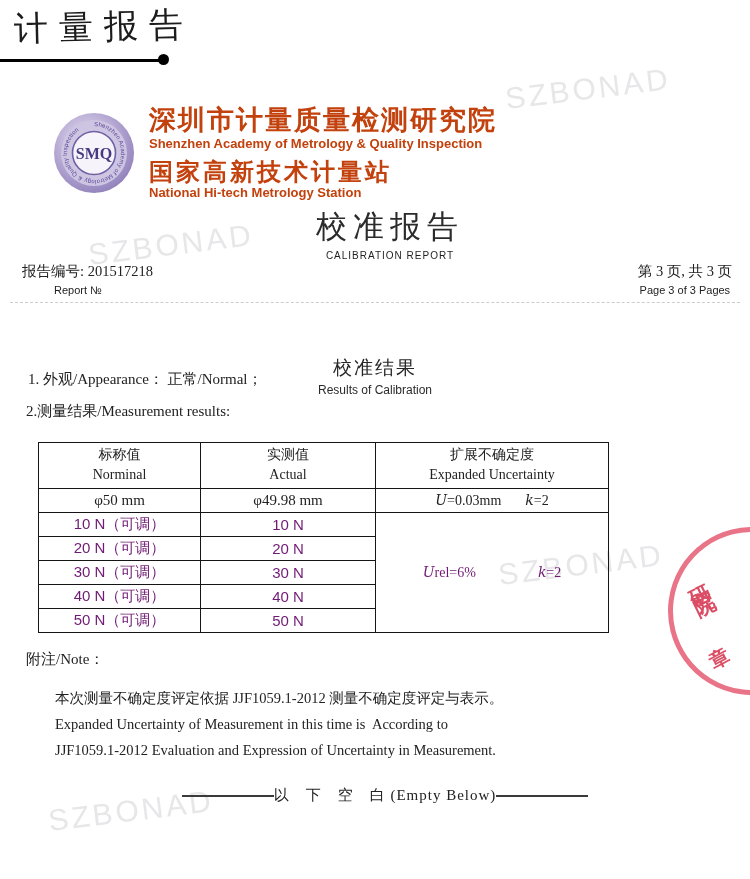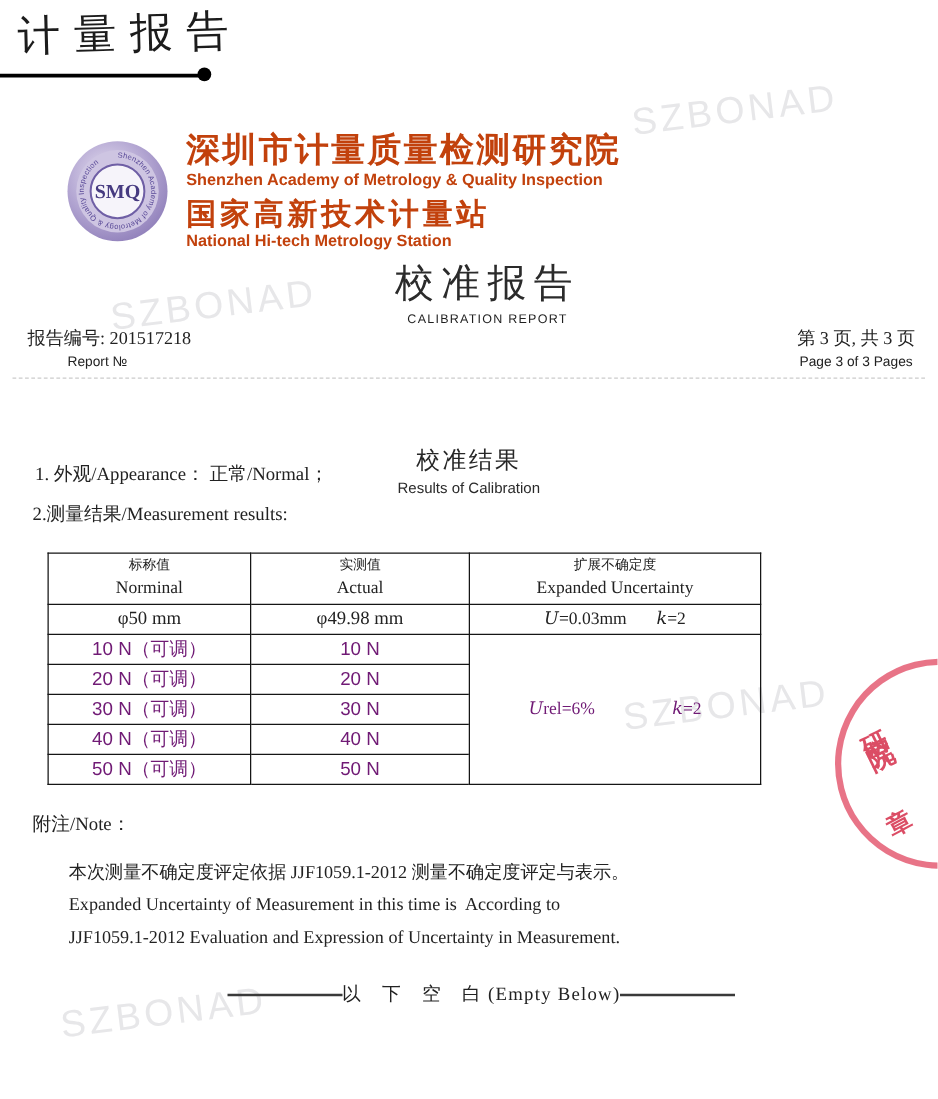--- a/index.html
+++ b/index.html
@@ -49,21 +49,21 @@
   .section-en{font-size:12px;color:#2a2a2a;margin-top:2px;font-family:"Liberation Sans",sans-serif;}
 
   .item1{top:370px;left:28px;font-size:15px;white-space:pre;}
   .item2{top:402px;left:26px;font-size:15px;white-space:pre;}
 
   table.results{top:442px;left:38px;position:absolute;border-collapse:collapse;width:570px;
                 table-layout:fixed;background:transparent;}
   table.results td,table.results th{border:1.6px solid #151515;text-align:center;
                 padding:0;background:transparent;font-weight:normal;}
   col.c1{width:162px;} col.c2{width:175px;} col.c3{width:233px;}
-  .th-cn{font-size:11px;line-height:1.45;padding-top:2px;}
+  .th-cn{font-size:14px;line-height:1.45;padding-top:2px;}
   .th-en{font-size:14px;line-height:1.45;padding-bottom:2px;}
   tr.phi-row td{height:23px;font-size:15px;}
   tr.force-row td{height:23px;font-size:15px;font-family:"Liberation Sans",sans-serif;color:#701a75;}
   .formula{display:flex;justify-content:center;align-items:center;gap:24px;font-size:14px;}
   .it{font-style:italic;font-family:"DejaVu Serif",serif;}
 
   .note-label{top:650px;left:26px;font-size:15px;}
   .note-para{top:686px;left:55px;width:620px;font-size:14.5px;line-height:1.78;}
   .note-para div{white-space:pre;}
 

